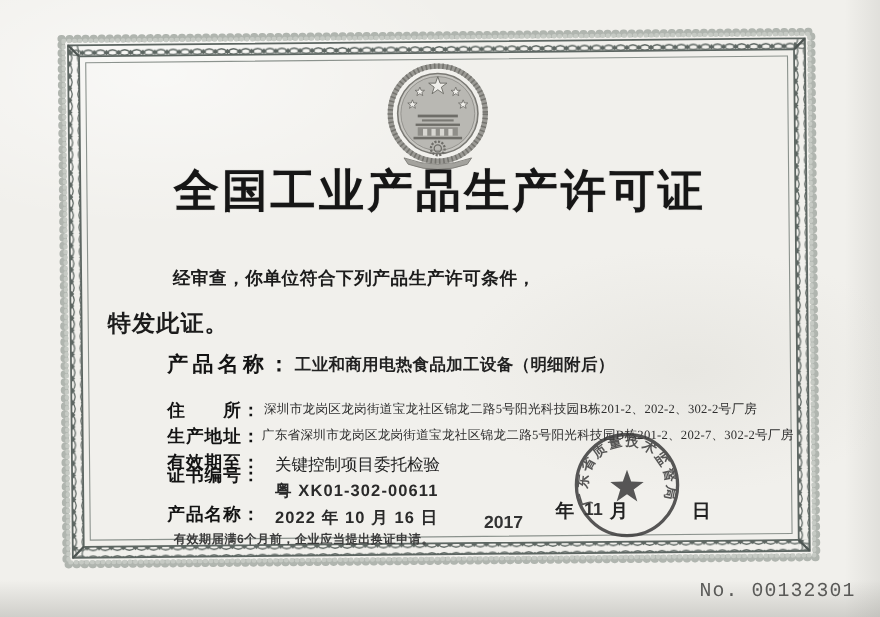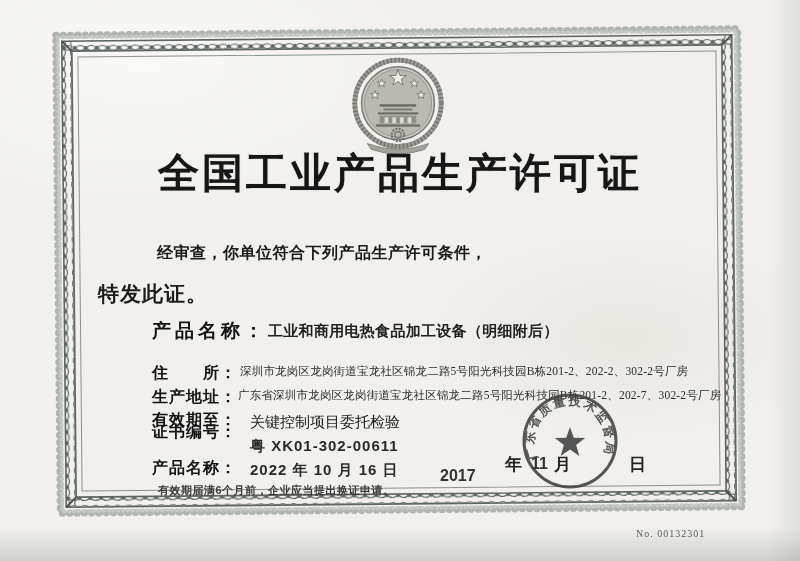--- a/index.html
+++ b/index.html
@@ -33,21 +33,21 @@
   .lbl-big{font-size:19px;letter-spacing:4px;}
   .lbl-row{font-size:16px;letter-spacing:1px;}
   .val{white-space:nowrap;color:#222;}
   .val-prod{font-size:15px;letter-spacing:0.3px;font-weight:bold;}
   .val-addr{font-size:11.5px;letter-spacing:0.2px;color:#2e2e2e;}
   .val-mid{font-size:15px;}
   .val-code{font-family:"Liberation Sans", sans-serif;font-size:15px;font-weight:700;letter-spacing:1px;color:#2a2a2a;}
   .date-part{font-family:"Liberation Sans", sans-serif;font-size:16px;font-weight:600;color:#333;}
   .date-cjk{font-family:"Liberation Serif", serif;font-size:17px;font-weight:700;color:#222;}
   .note{left:158px;top:483px;font-family:"Liberation Sans", sans-serif;font-size:11px;font-weight:600;letter-spacing:0.5px;color:#3a3a3a;}
-  .serial{left:636px;top:528px;font-family:Liberation Serif, serif;font-size:10px;letter-spacing:1px;color:#5a5a58;}
+  .serial{left:636px;top:528px;font-family:Liberation Mono, monospace;font-size:18px;letter-spacing:1px;color:#5a5a58;}
   .seal-svg{left:515px;top:386px;opacity:0.85;}
 </style>
 </head>
 <body>
 
 <div class="scan">
 
   <svg class="frame-svg" width="800" height="561" aria-hidden="true">
     <defs>
       <pattern id="chainH" width="22" height="10" patternUnits="userSpaceOnUse">

